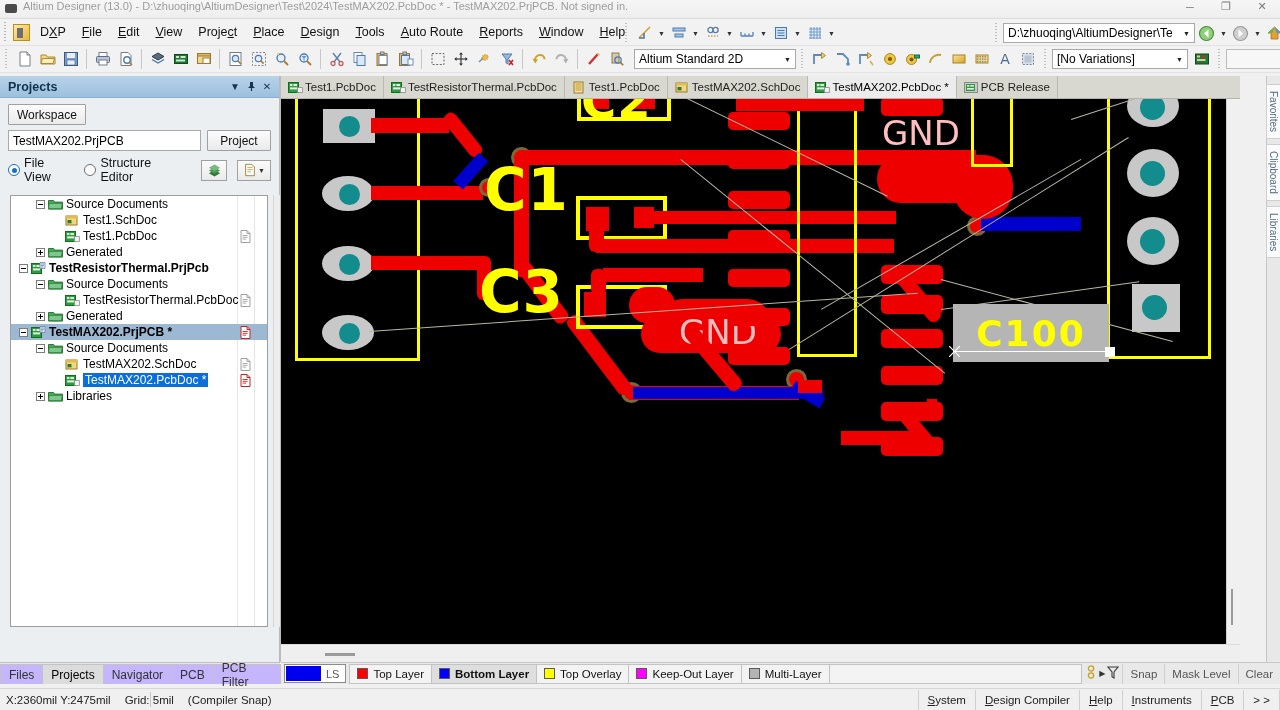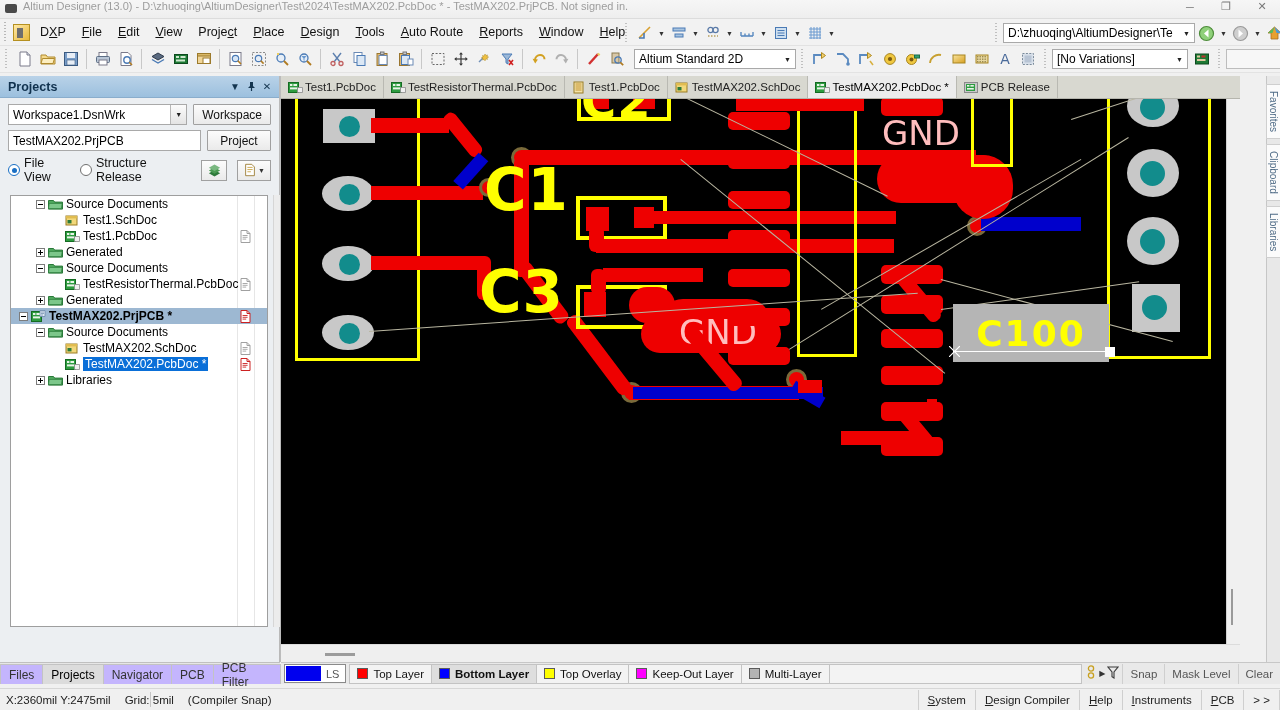--- a/index.html
+++ b/index.html
@@ -734,38 +734,34 @@
         <svg width="11" height="11" viewBox="0 0 11 11">
             <path d="M4 1h3v4l2 2H2l2-2z" fill="#14354f"></path>
             <line x1="5.5" y1="7" x2="5.5" y2="10" stroke="#14354f" stroke-width="1.2"></line>
           </svg>
       </div>
       <div class="panel-hdr-btn">✕</div>
     </div>
 
     <div class="panel-body">
       <div class="prow">
-        <div class="combo" style="flex:1 1 auto;">
-          <div class="cbtxt">Workspace1.DsnWrk</div>
-          <div class="cbarrow" style="border-left:1px solid #b7b7b7;background:linear-gradient(to bottom,#fbfbfb,#e4e4e4);height:19px;width:16px;">▼</div>
-        </div>
         <div class="pbtn">Workspace</div>
       </div>
       <div class="prow">
         <div class="pfield">TestMAX202.PrjPCB</div>
         <div class="pbtn">Project</div>
       </div>
       <div class="prow radiorow" style="margin-top:4px;">
         <div class="radio">
           <div class="rdot on"></div>
           <span>File View</span>
         </div>
         <div class="radio" style="margin-left:4px;">
           <div class="rdot"></div>
-          <span>Structure Release</span>
+          <span>Structure Editor</span>
         </div>
         <div style="flex:1 1 auto;"></div>
         <div class="ibtn">
           <svg width="15" height="15" viewBox="0 0 16 16">
               <path d="M2 11l6-3.5L14 11 8 14.5z" fill="#2e7a3a"></path>
               <path d="M2 8l6-3.5L14 8 8 11.5z" fill="#4a9a52"></path>
               <path d="M2 5l6-3.5L14 5 8 8.5z" fill="#7ab880"></path>
             </svg>
         </div>
         <div class="ibtn wide">
@@ -817,20 +813,32 @@
               </svg>
             </span>
           </div>
           <div class="tnode" style="padding-left: 25px;">
             <span class="expander plus"></span>
             <span class="ticon"><svg width="15" height="13" viewBox="0 0 15 13">
                 <path d="M0.5 2.5h5l1.2 1.6h7.8v7H0.5z" fill="#4fa85e" stroke="#2a7a3a"></path>
                 <path d="M1.2 5.4h13l-0.8 5.2H0.5z" fill="#7cc78a" stroke="#2a7a3a" stroke-width="0.7"></path>
               </svg></span>
             <span class="lblwrap"><span class="lbl">Generated</span></span>
+          </div>
+          <div class="tnode bold" style="padding-left: 8px;">
+            <span class="expander"></span>
+            <span class="ticon"><svg width="15" height="13" viewBox="0 0 15 13">
+                <rect x="0.5" y="1.5" width="10" height="10" fill="#2d9c3f" stroke="#146b22"></rect>
+                <rect x="2" y="3" width="2.4" height="2" fill="#e8f4e8"></rect>
+                <rect x="5.4" y="3" width="3.6" height="2" fill="#e8f4e8"></rect>
+                <rect x="2" y="6.4" width="7" height="2" fill="#e8f4e8"></rect>
+                <path d="M9 0.5h5v6h-5z" fill="#dfe9f4" stroke="#6a86a8" stroke-width="0.8"></path>
+                <path d="M10 2h3M10 3.5h3M10 5h2" stroke="#6a86a8" stroke-width="0.7"></path>
+              </svg></span>
+            <span class="lblwrap"><span class="lbl">TestResistorThermal.PrjPcb</span></span>
           </div>
           <div class="tnode" style="padding-left: 25px;">
             <span class="expander"></span>
             <span class="ticon"><svg width="15" height="13" viewBox="0 0 15 13">
                 <path d="M0.5 2.5h5l1.2 1.6h7.8v7H0.5z" fill="#4fa85e" stroke="#2a7a3a"></path>
                 <path d="M1.2 5.4h13l-0.8 5.2H0.5z" fill="#7cc78a" stroke="#2a7a3a" stroke-width="0.7"></path>
               </svg></span>
             <span class="lblwrap"><span class="lbl">Source Documents</span></span>
           </div>
           <div class="tnode" style="padding-left: 42px;">

